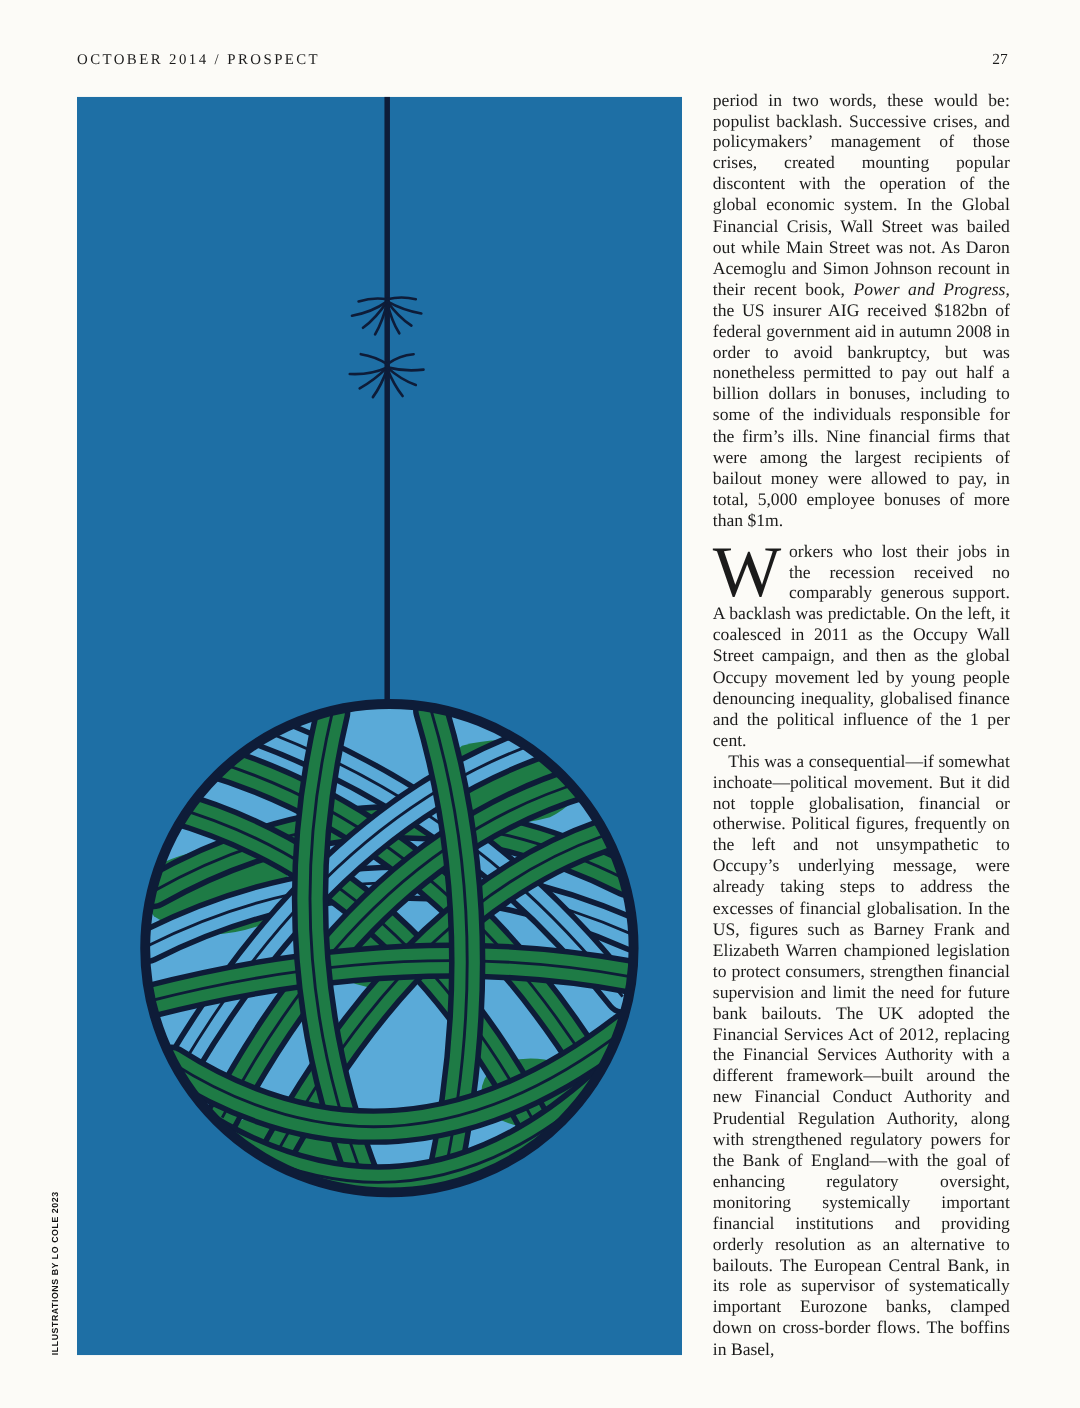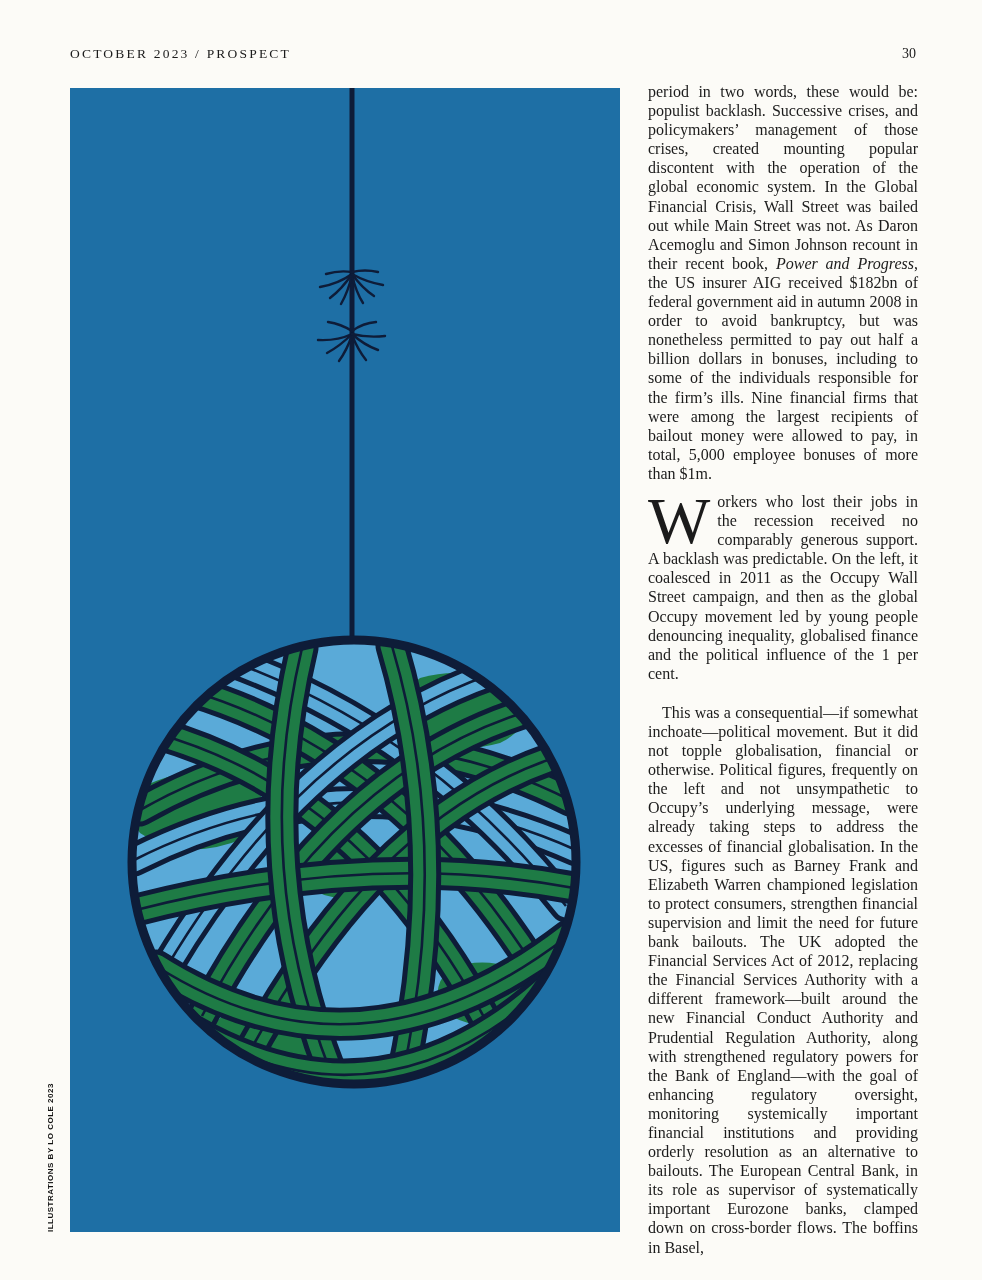--- a/index.html
+++ b/index.html
@@ -39,41 +39,41 @@
     font-size:16px;line-height:19.1px;text-align:justify;
     hyphens:auto;-webkit-hyphens:auto;
   }
   .para em{}
   .dropcap-para{margin-top:9px;}
   .dropcap{
     float:left;
     font-size:66px;line-height:0.8;
     padding:3px 7px 0 0;
   }
-  .indent{text-indent:14px;margin-top:20px;}
+  .indent{text-indent:14px;}
   
   .bgrect{fill:var(--background);}
   .thread{stroke:var(--outline);stroke-width:5;}
   .tuft path{stroke:var(--outline);stroke-width:2.4;fill:none;stroke-linecap:round;}
   .ball-base{fill:var(--lightblue);}
   .land path{fill:var(--green);}
   .bo{stroke:var(--outline);stroke-width:33;fill:none;stroke-linecap:round;}
   .bf-g{stroke:var(--green);stroke-width:23;fill:none;stroke-linecap:round;}
   .bf-b{stroke:var(--lightblue);stroke-width:23;fill:none;stroke-linecap:round;}
   .bp{stroke:var(--outline);stroke-width:2.6;fill:none;}
   .ball-rim{fill:none;stroke:var(--outline);stroke-width:9;}
 </style>
 </head>
 <body>
 
 <div class="page">
 
   <header class="masthead">
-    <span class="issue">OCTOBER 2023 / PROSPECT</span>
-    <span class="folio">30</span>
+    <span class="issue">OCTOBER 2014 / PROSPECT</span>
+    <span class="folio">27</span>
   </header>
 
   <div class="credit">ILLUSTRATIONS BY LO COLE 2023</div>
 
   <figure class="illustration">
     <svg viewBox="0 0 550 1144" preserveAspectRatio="xMidYMid meet">
       <defs>
         <clipPath id="ballClip">
             <circle cx="284" cy="774" r="222"></circle>
           </clipPath>

